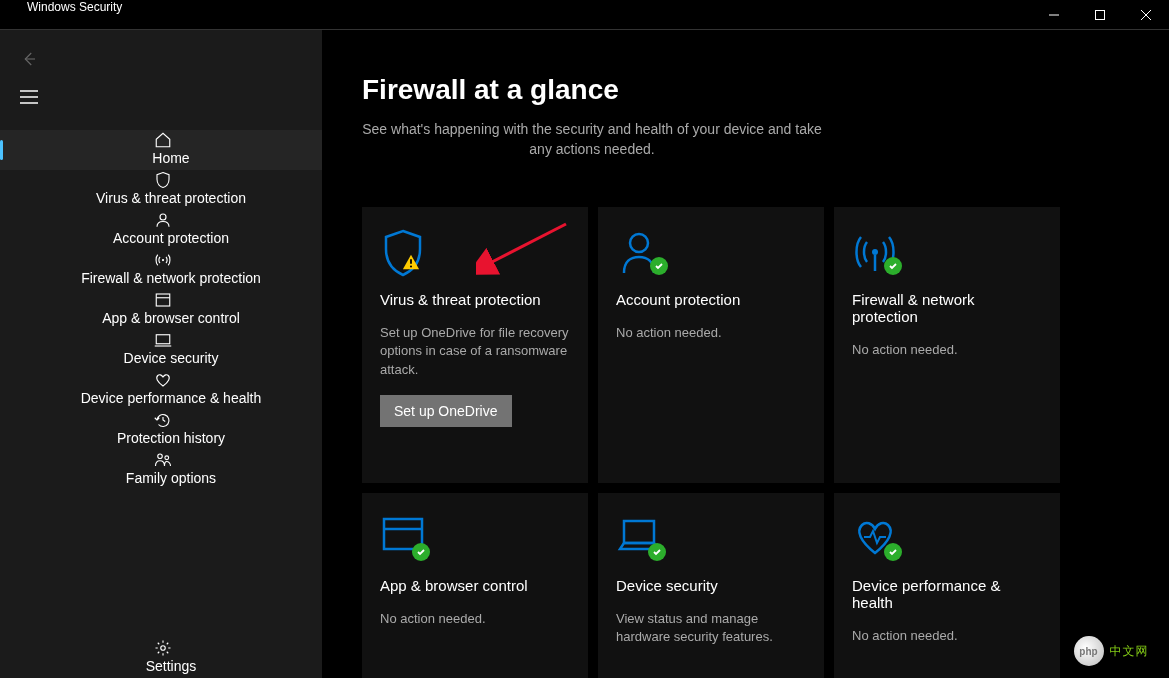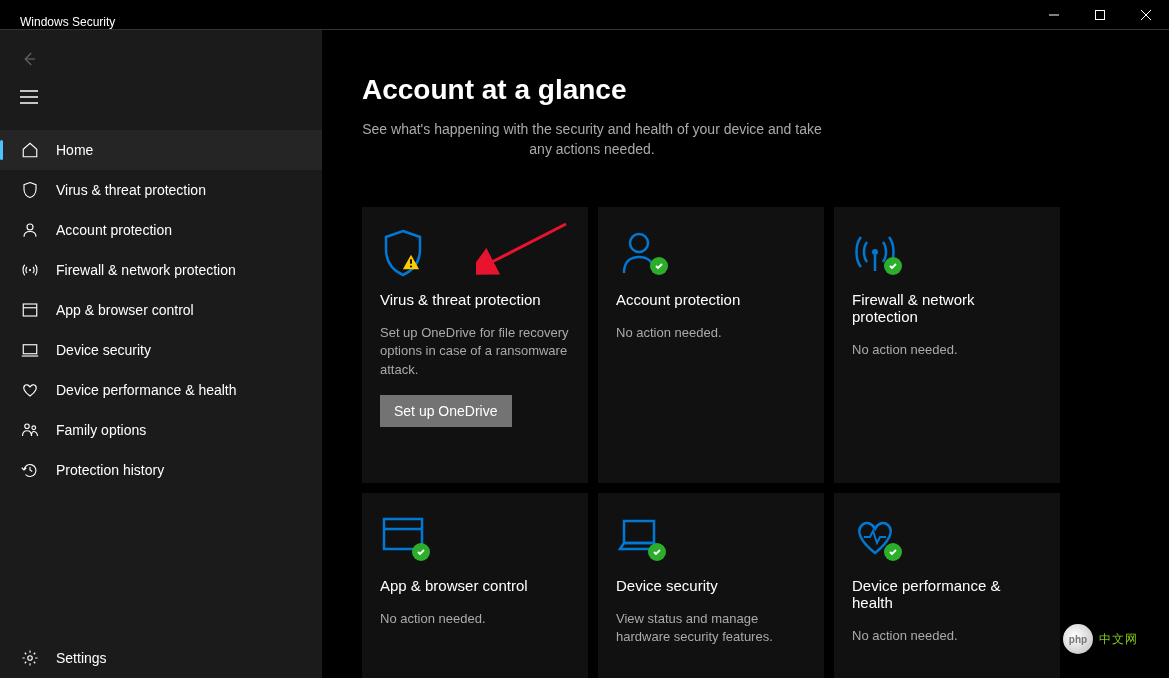--- a/index.html
+++ b/index.html
@@ -1,30 +1,30 @@
 <!DOCTYPE html>
 <html><head>
 <meta charset="utf-8">
 <style>
 * { margin: 0; padding: 0; box-sizing: border-box; font-family: "Segoe UI", Arial, sans-serif; }
 body { width: 1169px; height: 678px; background: #000; color: #fff; overflow: hidden; }
 
-.titlebar { height: 30px; display: flex; align-items: flex-end; justify-content: space-between; padding-left: 20px; border-bottom: 1px solid #333; }
+.titlebar { height: 30px; display: flex; align-items: flex-start; justify-content: space-between; padding-left: 27px; border-bottom: 1px solid #333; }
 .titlebar-title { font-size: 12px; color: #fff; }
 .window-controls { display: flex; height: 100%; }
 .window-control { width: 46px; height: 100%; display: flex; align-items: center; justify-content: center; color: #fff; font-size: 10px; }
 
 .app-body { display: flex; height: calc(100% - 30px); }
 
 .sidebar { width: 322px; background: #1b1b1b; display: flex; flex-direction: column; }
 .sidebar-top { padding: 12px 0 4px 20px; }
 .back-btn { width: 40px; height: 34px; display: flex; align-items: center; justify-content: flex-start; color: #888; }
 .hamburger { width: 40px; height: 34px; display: flex; align-items: center; justify-content: flex-start; color: #fff; margin-top: 4px; }
 .nav { margin-top: 12px; flex: 1; }
-.nav-item { display: flex; align-items: center; height: 40px; padding-left: 20px; color: #fff; font-size: 14px; position: relative; cursor: default; }
+.nav-item { display: flex; align-items: center; height: 40px; padding-left: 20px; color: #fff; font-size: 14px; position: relative; cursor: default; flex-direction: column; }
 .nav-item.selected::before { content: ""; position: absolute; left: 0; top: 10px; bottom: 10px; width: 3px; background: #4cc2ff; border-radius: 2px; }
 .nav-item.selected { background: #252525; }
 .nav-icon { width: 20px; height: 20px; margin-right: 16px; display: flex; align-items: center; justify-content: center; color: #fff; }
 .sidebar-bottom { margin-top: auto; }
 
 .main { flex: 1; padding: 44px 0 0 40px; overflow: hidden; background: #000; }
 .page-title { font-size: 28px; font-weight: 600; color: #fff; }
 .page-subtitle { font-size: 14px; color: #aaa; margin-top: 14px; max-width: 460px; line-height: 1.4; text-align: center; }
 
 .cards { display: flex; flex-wrap: wrap; gap: 10px; margin-top: 48px; }
@@ -35,21 +35,21 @@
 .badge { position: absolute; width: 18px; height: 18px; border-radius: 50%; display: flex; align-items: center; justify-content: center; font-size: 10px; }
 .badge.ok { background: #2cae2c; color: #fff; left: 30px; top: 26px; }
 .badge.warn { position: absolute; left: 22px; top: 24px; }
 .card-title { font-size: 15px; font-weight: 400; color: #fff; margin-top: 12px; }
 .card-desc { font-size: 13px; color: #aaa; margin-top: 16px; line-height: 1.4; }
 .card-btn { display: inline-block; background: #737373; color: #fff; border: none; padding: 8px 14px; font-size: 14px; margin-top: 16px; cursor: default; }
 .card-link { display: inline-block; color: #0088e4; font-size: 14px; margin-top: 18px; cursor: default; }
 
 .arrow-annotation { position: absolute; left: 476px; top: 218px; pointer-events: none; }
 
-.watermark { position: absolute; bottom: 24px; right: 10px; width: 96px; height: 30px; display: flex; align-items: center; }
+.watermark { position: absolute; bottom: 12px; right: 10px; width: 96px; height: 30px; display: flex; align-items: center; justify-content: center; }
 .watermark .wm-logo { width: 30px; height: 30px; border-radius: 50%; background: radial-gradient(circle at 40% 40%, #fff, #bbb); margin-right: 6px; display: flex; align-items: center; justify-content: center; font-size: 10px; font-weight: bold; color: #777; }
 .watermark .wm-text { font-size: 12px; color: #84cc16; letter-spacing: 1px; }
 </style>
 </head>
 <body>
 
 <div class="titlebar">
   <div class="titlebar-title">Windows Security</div>
   <div class="window-controls">
     <div class="window-control">
@@ -145,52 +145,52 @@
         <span class="nav-icon">
           <svg width="18" height="18" viewBox="0 0 24 24" fill="none">
               <path d="M12 20 C4 14 2 9 5 6 C7 4 10 5 12 8 C14 5 17 4 19 6 C22 9 20 14 12 20 Z" stroke="#fff" stroke-width="1.5" fill="none"></path>
             </svg>
         </span>
         <span>Device performance &amp; health</span>
       </div>
       <div class="nav-item">
         <span class="nav-icon">
           <svg width="18" height="18" viewBox="0 0 24 24" fill="none">
+              <path d="M4 12 A8 8 0 1 1 6 18 M4 12 L1 9 M4 12 L7 9" stroke="#fff" stroke-width="1.5" fill="none"></path>
+              <path d="M12 8 V12 L15 14" stroke="#fff" stroke-width="1.5" fill="none"></path>
+            </svg>
+        </span>
+        <span>Protection history</span>
+      </div>
+      <div class="nav-item">
+        <span class="nav-icon">
+          <svg width="18" height="18" viewBox="0 0 24 24" fill="none">
               <circle cx="8" cy="7" r="3" stroke="#fff" stroke-width="1.5"></circle>
               <circle cx="17" cy="9" r="2.5" stroke="#fff" stroke-width="1.5"></circle>
               <path d="M2 20 C2 15 5 13 8 13 C11 13 14 15 14 20 M14 20 C14 16 15.5 14 17 14 C19 14 22 16 22 20" stroke="#fff" stroke-width="1.5" fill="none"></path>
             </svg>
         </span>
         <span>Family options</span>
       </div>
-      <div class="nav-item">
-        <span class="nav-icon">
-          <svg width="18" height="18" viewBox="0 0 24 24" fill="none">
-              <path d="M4 12 A8 8 0 1 1 6 18 M4 12 L1 9 M4 12 L7 9" stroke="#fff" stroke-width="1.5" fill="none"></path>
-              <path d="M12 8 V12 L15 14" stroke="#fff" stroke-width="1.5" fill="none"></path>
-            </svg>
-        </span>
-        <span>Protection history</span>
-      </div>
     </div>
     <div class="sidebar-bottom">
       <div class="nav-item">
         <span class="nav-icon">
           <svg width="18" height="18" viewBox="0 0 24 24" fill="none">
               <circle cx="12" cy="12" r="3" stroke="#fff" stroke-width="1.5"></circle>
               <path d="M12 2 V5 M12 19 V22 M22 12 H19 M5 12 H2 M19 5 L17 7 M7 17 L5 19 M19 19 L17 17 M7 7 L5 5" stroke="#fff" stroke-width="1.5"></path>
             </svg>
         </span>
         <span>Settings</span>
       </div>
     </div>
   </div>
 
   <div class="main">
-    <div class="page-title">Account at a glance</div>
+    <div class="page-title">Firewall at a glance</div>
     <div class="page-subtitle">See what's happening with the security and health of your device and take any actions needed.</div>
 
     <div class="cards">
 
       <div class="card">
         <div class="card-icon">
           <svg width="46" height="48" viewBox="0 0 46 48" fill="none">
             <path d="M23 2 L40 8 V20 C40 34 32 42 23 46 C14 42 6 34 6 20 V8 Z" stroke="#0078d4" stroke-width="2.5" fill="none"></path>
           </svg>
           <span class="badge warn">

